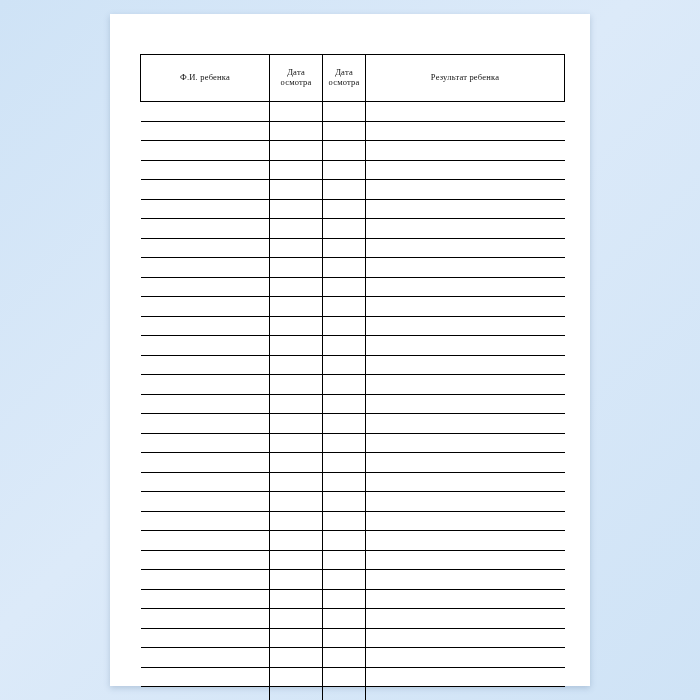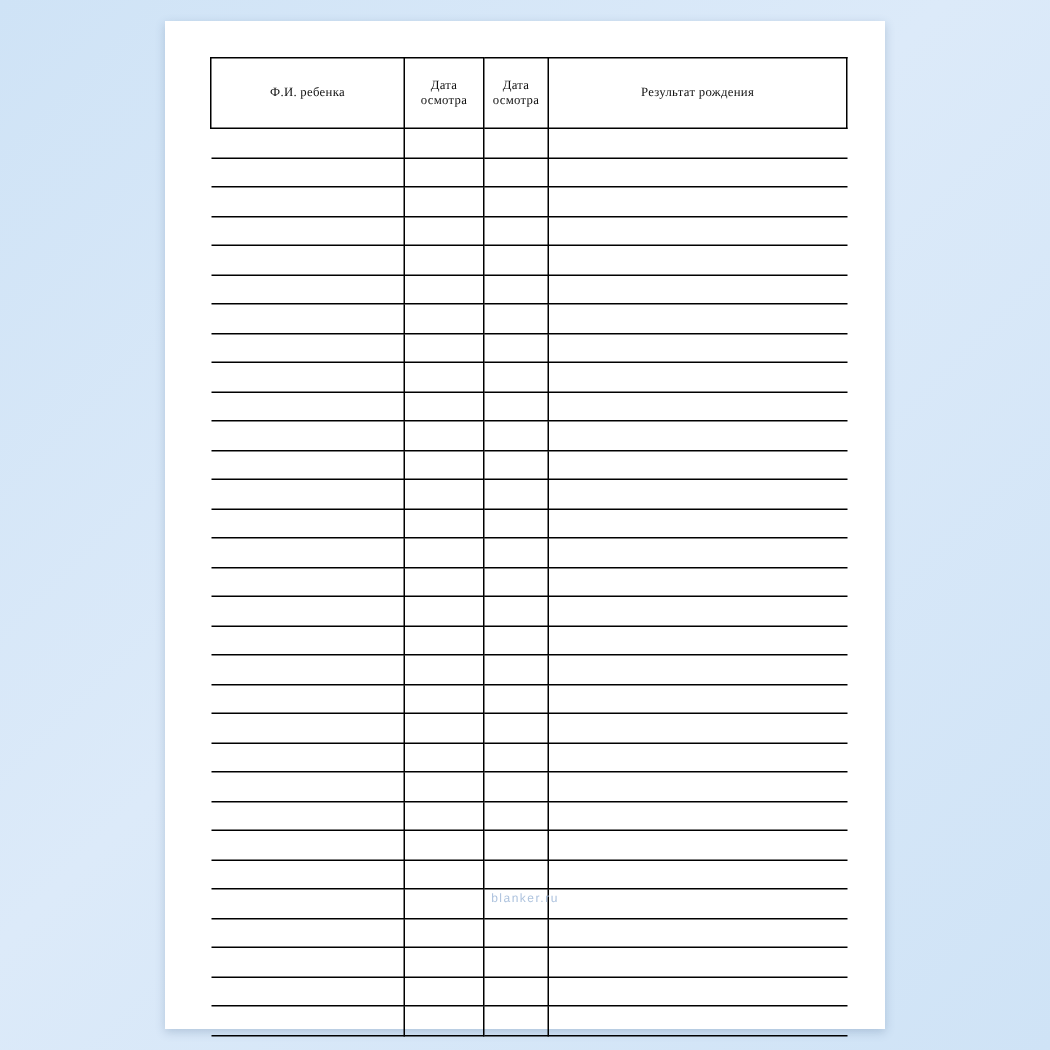--- a/index.html
+++ b/index.html
@@ -24,21 +24,21 @@
     left: 110px;
     top: 14px;
     width: 480px;
     height: 672px;
     background: #ffffff;
     box-shadow: 0 2px 6px rgba(60, 90, 130, 0.25);
   }
   .sheet {
     position: absolute;
     left: 30px;
-    top: 24px;
+    top: 40px;
     width: 420px;
     height: 624px;
   }
   table.doc-table {
     border-collapse: collapse;
     width: 420px;
     table-layout: fixed;
   }
   table.doc-table td,
   table.doc-table th {
@@ -106,21 +106,21 @@
             </th>
             <th class="col-birth">
               <span>Дата</span><br>
               <span>осмотра</span>
             </th>
             <th class="col-date">
               <span>Дата</span><br>
               <span>осмотра</span>
             </th>
             <th class="col-result">
-              <span>Результат рождения</span>
+              <span>Результат ребенка</span>
             </th>
           </tr>
         </thead>
         <tbody id="table-body">
             <tr>
               <td class="edge-left"></td>
               <td></td>
               <td></td>
               <td class="edge-right"></td>
             </tr>
@@ -300,16 +300,15 @@
             </tr>
             <tr>
               <td class="edge-left"></td>
               <td></td>
               <td></td>
               <td class="edge-right"></td>
             </tr>
           </tbody>
       </table>
 
-      <div class="watermark">blanker.ru</div>
     </div>
   </div>
 </div>
 
 </body></html>

